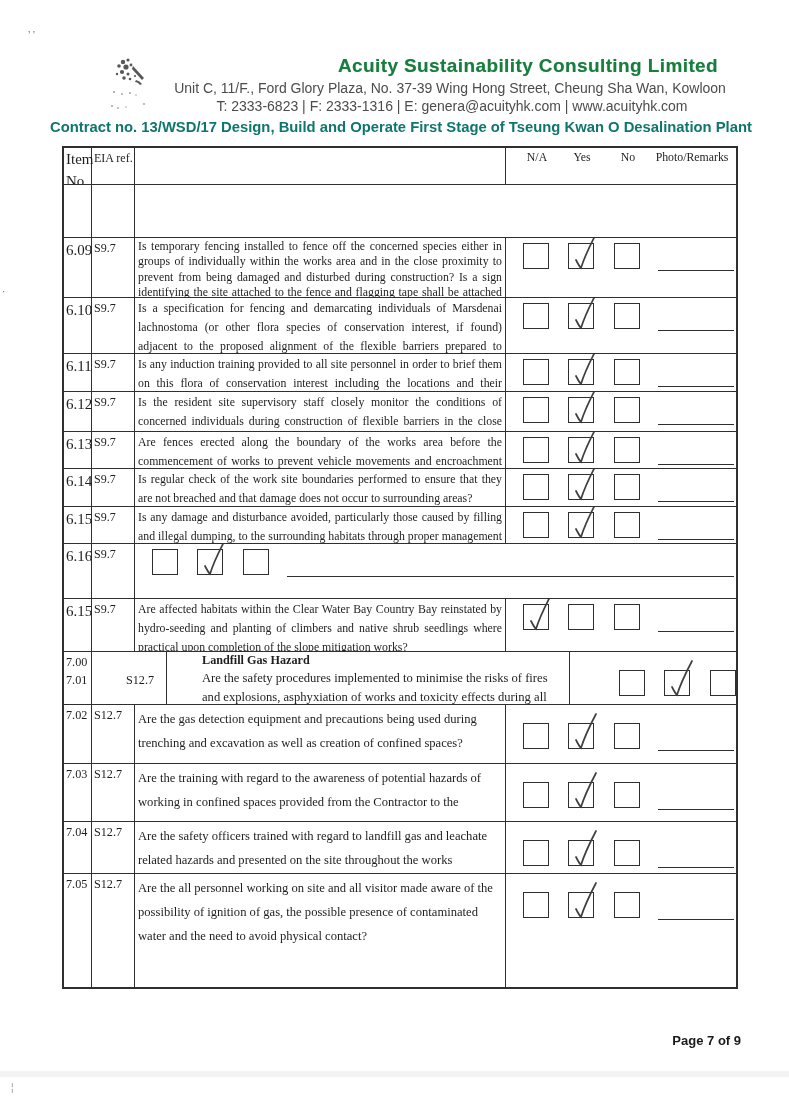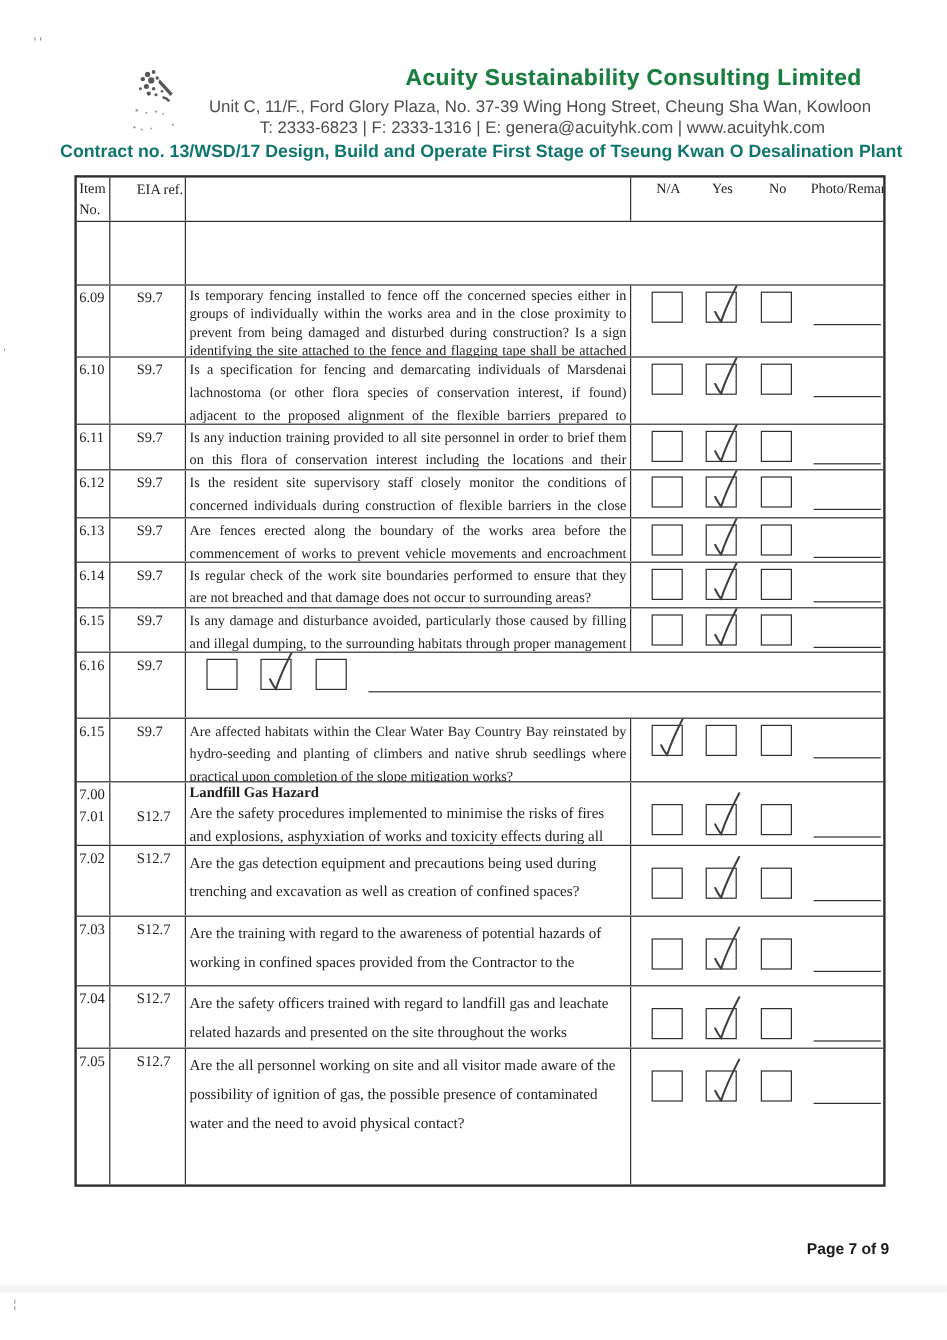--- a/index.html
+++ b/index.html
@@ -12,22 +12,22 @@
   .company{top:55px;left:528px;font:bold 19px "Liberation Sans",sans-serif;color:#15803d;letter-spacing:.4px;text-shadow:0 0 1px #b5b5b5;}
   .address{top:80px;left:450px;font:14px "Liberation Sans",sans-serif;color:#4c4c4c;}
   .contact{top:98px;left:452px;font:14px "Liberation Sans",sans-serif;color:#4c4c4c;}
   .contract{top:119px;left:401px;font:bold 14.8px "Liberation Sans",sans-serif;color:#0f766e;}
   .logo{position:absolute;left:100px;top:52px;width:60px;height:70px;}
   
   .table{position:absolute;left:62px;top:146px;width:676px;border:2px solid #2f2f2f;box-sizing:border-box;background:#fff;}
   .row{display:flex;border-bottom:1.6px solid #2f2f2f;position:relative;overflow:hidden;box-sizing:border-box;}
   .row:last-child{border-bottom:none;}
   .cell{box-sizing:border-box;}
-  .c-item{width:28px;border-right:1.4px solid #2f2f2f;font-size:12px;line-height:1.55;padding:1px 1px 0 2px;}
-  .c-ref{width:43px;border-right:1.4px solid #2f2f2f;font-size:12px;line-height:1.55;padding:1px 1px 0 2px;margin-left:20px;}
+  .c-item{width:28px;border-right:1.4px solid #2f2f2f;font-size:15px;line-height:1.55;padding:1px 1px 0 2px;}
+  .c-ref{width:43px;border-right:1.4px solid #2f2f2f;font-size:12px;line-height:1.55;padding:1px 1px 0 2px;}
   .c-q{width:371px;border-right:1.4px solid #2f2f2f;font-size:11.8px;line-height:1.62;padding:1px 3px 0 3px;text-align:justify;}
   .c-ans{flex:1;position:relative;}
   .tight .c-q{line-height:1.3;}
   .sec7 .c-q{font-size:12.6px;text-align:left;line-height:1.9;padding-top:3px;}
   .sec7.first7 .c-q{line-height:1.5;padding-top:1px;}
   .sec7 .c-item,.sec7 .c-ref{font-size:12.2px;line-height:1.5;}
   .sec-title{font-weight:bold;font-size:12.2px;line-height:1.3;text-align:left;}
   
   .h-row{height:37px;}
   .h-row .c-item div{line-height:1.45;}
@@ -241,21 +241,21 @@
       <span class="box box-na">
             <svg viewBox="0 0 30 40">
               <path d="M7 29 Q10 35 12 37 Q16 24 27 3" fill="none" stroke="#3f3f3f" stroke-width="1.7" stroke-linecap="round"></path>
             </svg>
           </span>
       <span class="box box-yes"></span>
       <span class="box box-no"></span>
       <span class="remarks-line"></span>
     </div>
   </div>
-      <div class="row sec7 first7" style="height: 53px;">
+      <div class="row sec7 first7" style="height: 53px; gap: 32px;">
     <div class="cell c-item">
           <div>7.00</div>
           <div>7.01</div>
         </div>
     <div class="cell c-ref">
           <div>&nbsp;</div>
           <div>S12.7</div>
         </div>
     <div class="cell c-q">
           <div class="sec-title">Landfill Gas Hazard</div>

